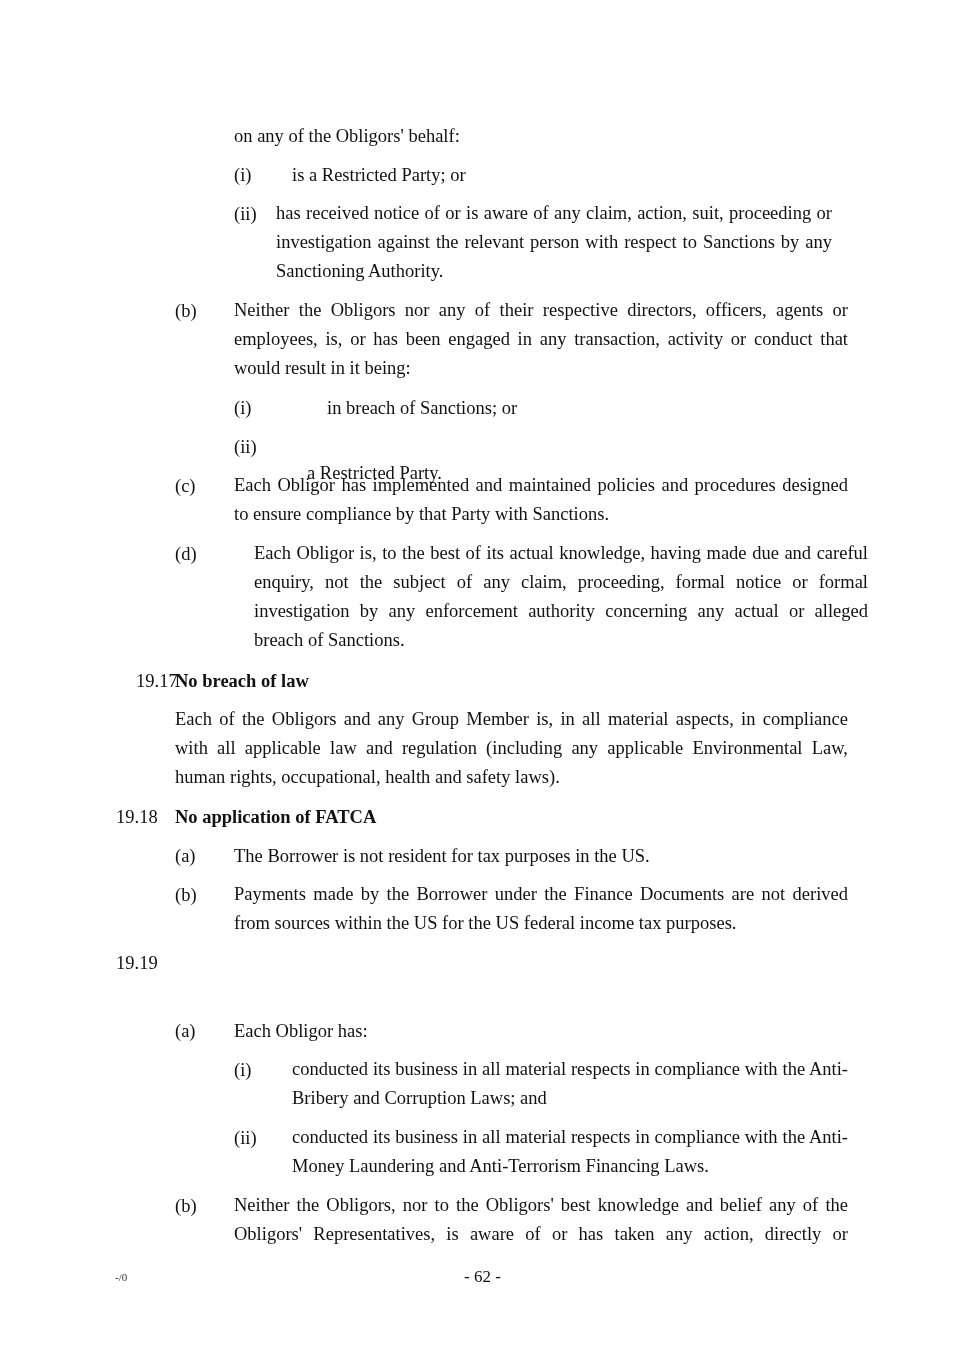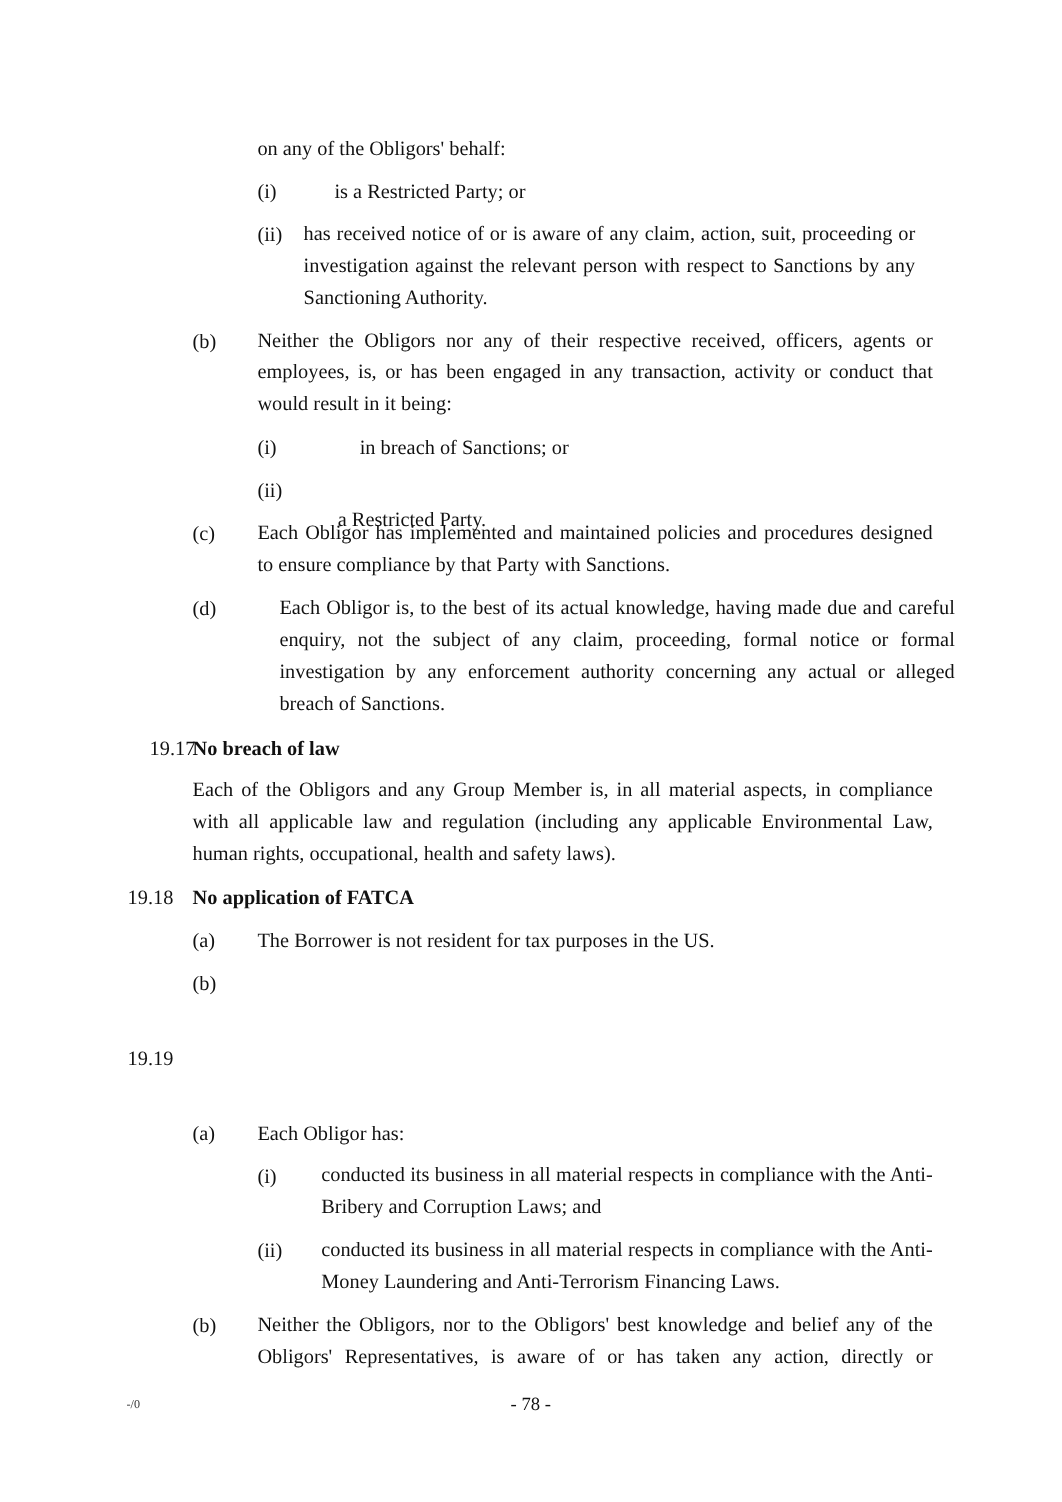--- a/index.html
+++ b/index.html
@@ -44,27 +44,27 @@
     }
   </style>
 </head>
 <body>
 
 <div class="page">
 
   <div class="line" style="left:234px; top:125px;">on any of the Obligors' behalf:</div>
 
   <div class="num" style="left:234px; top:164px;">(i)</div>
-  <div class="line" style="left:292px; top:164px;margin-left:12px;">is a Restricted Party; or</div>
+  <div class="line" style="left:292px; top:164px;">is a Restricted Party; or</div>
 
   <div class="num" style="left:234px; top:203px;">(ii)</div>
   <div class="justify" style="left:276px; top:199px; width:556px;">has received notice of or is aware of any claim, action, suit, proceeding or investigation against the relevant person with respect to Sanctions by any Sanctioning Authority.</div>
 
   <div class="num" style="left:175px; top:300px;">(b)</div>
-  <div class="justify" style="left:234px; top:296px; width:614px;">Neither the Obligors nor any of their respective received, officers, agents or employees, is, or has been engaged in any transaction, activity or conduct that would result in it being:</div>
+  <div class="justify" style="left:234px; top:296px; width:614px;">Neither the Obligors nor any of their respective directors, officers, agents or employees, is, or has been engaged in any transaction, activity or conduct that would result in it being:</div>
 
   <div class="num" style="left:234px; top:397px;">(i)</div>
   <div class="line" style="left:288px; top:397px;margin-left:39px;">in breach of Sanctions; or</div>
 
   <div class="num" style="left:234px; top:436px;">(ii)</div>
   <div class="line" style="left:307px; top:436px;margin-top:26px;">a Restricted Party.</div>
 
   <div class="num" style="left:175px; top:475px;">(c)</div>
   <div class="justify" style="left:234px; top:471px; width:614px;">Each Obligor has implemented and maintained policies and procedures designed to ensure compliance by that Party with Sanctions.</div>
 
@@ -75,30 +75,31 @@
   <div class="line bold" style="left:175px; top:670px;">No breach of law</div>
   <div class="justify" style="left:175px; top:705px; width:673px;">Each of the Obligors and any Group Member is, in all material aspects, in compliance with all applicable law and regulation (including any applicable Environmental Law, human rights, occupational, health and safety laws).</div>
 
   <div class="num" style="left:116px; top:806px;">19.18</div>
   <div class="line bold" style="left:175px; top:806px;">No application of FATCA</div>
 
   <div class="num" style="left:175px; top:845px;">(a)</div>
   <div class="line" style="left:234px; top:845px;">The Borrower is not resident for tax purposes in the US.</div>
 
   <div class="num" style="left:175px; top:884px;">(b)</div>
+  <div class="justify" style="left:234px; top:880px; width:614px;">Payments made by the Borrower under the Finance Documents are not derived from sources within the US for the US federal income tax purposes.</div>
 
   <div class="num" style="left:116px; top:952px;">19.19</div>
 
   <div class="num" style="left:175px; top:1020px;">(a)</div>
   <div class="line" style="left:234px; top:1020px;">Each Obligor has:</div>
 
   <div class="num" style="left:234px; top:1059px;">(i)</div>
   <div class="justify" style="left:292px; top:1055px; width:556px;">conducted its business in all material respects in compliance with the Anti-Bribery and Corruption Laws; and</div>
 
   <div class="num" style="left:234px; top:1127px;">(ii)</div>
   <div class="justify" style="left:292px; top:1123px; width:556px;">conducted its business in all material respects in compliance with the Anti-Money Laundering and Anti-Terrorism Financing Laws.</div>
 
   <div class="num" style="left:175px; top:1195px;">(b)</div>
   <div class="justify" style="left:234px; top:1191px; width:614px; text-align-last: justify;">Neither the Obligors, nor to the Obligors' best knowledge and belief any of the Obligors' Representatives, is aware of or has taken any action, directly or</div>
 
   <div class="footer-left">-/0</div>
-  <div class="footer-center">- 78 -</div>
+  <div class="footer-center">- 62 -</div>
 </div>
 
 </body></html>

